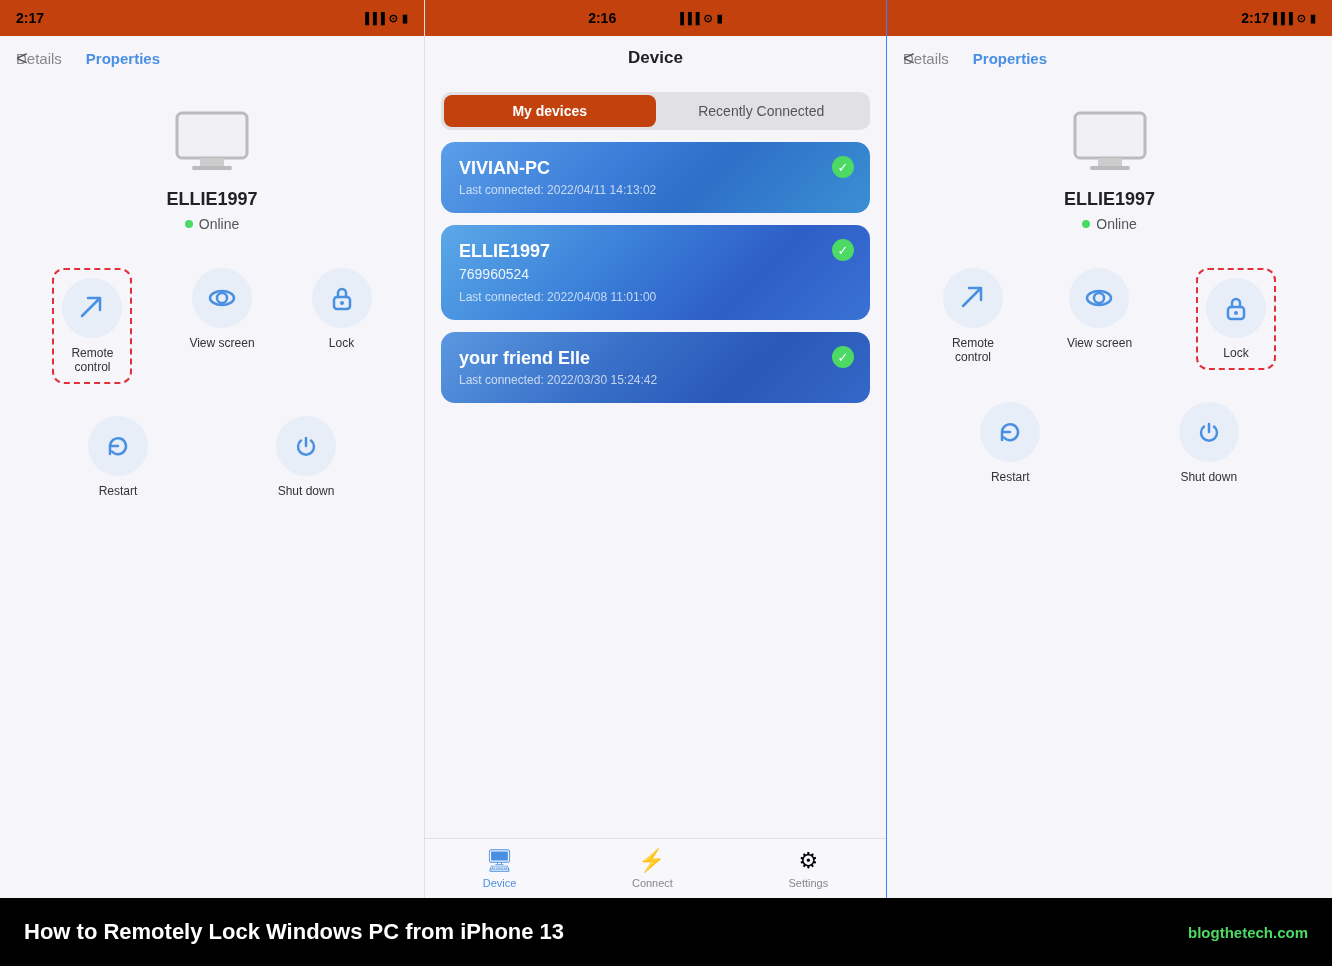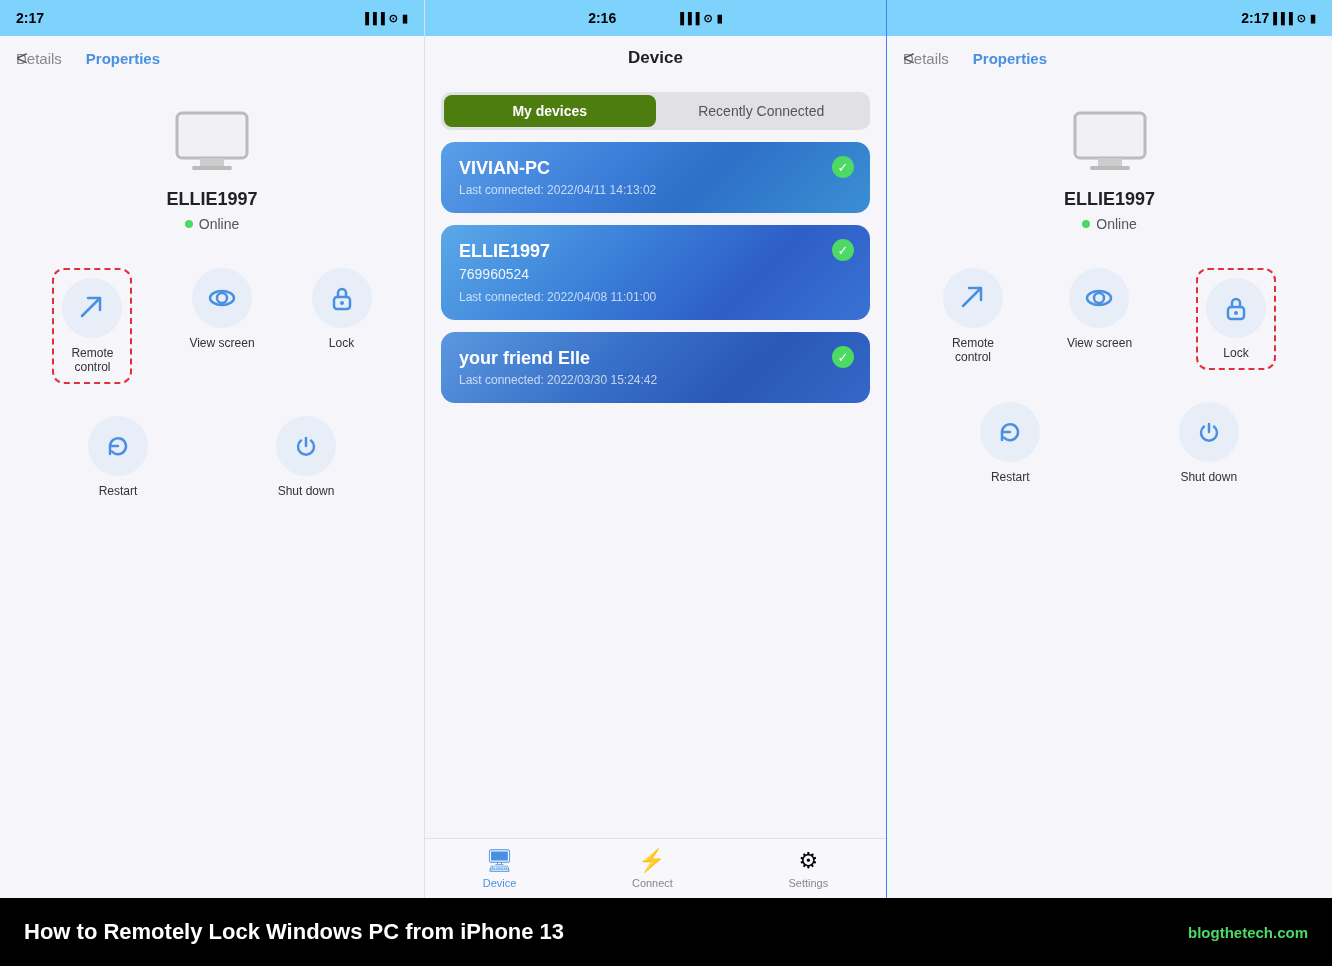--- a/index.html
+++ b/index.html
@@ -45,21 +45,21 @@
       display: flex;
       flex-direction: column;
     }
 
     
     .status-bar {
       display: flex;
       align-items: center;
       justify-content: space-between;
       padding: 6px 16px;
-      background: #7dd3fc;
+      background: #c2410c;
       font-size: 13px;
       font-weight: 600;
       height: 36px;
     }
 
     .status-bar .time { font-weight: 700; font-size: 14px; }
     .status-bar .icons { display: flex; align-items: center; gap: 4px; font-size: 11px; }
 
     
     .nav-bar {
@@ -209,21 +209,21 @@
       padding: 8px;
       text-align: center;
       font-size: 14px;
       font-weight: 500;
       cursor: pointer;
       border-radius: 8px;
       color: #555;
     }
 
     .seg-btn.active {
-      background: #4d7c0f;
+      background: #c2410c;
       color: #fff;
       font-weight: 600;
     }
 
     
     .device-list {
       padding: 0 16px;
       display: flex;
       flex-direction: column;
       gap: 12px;

